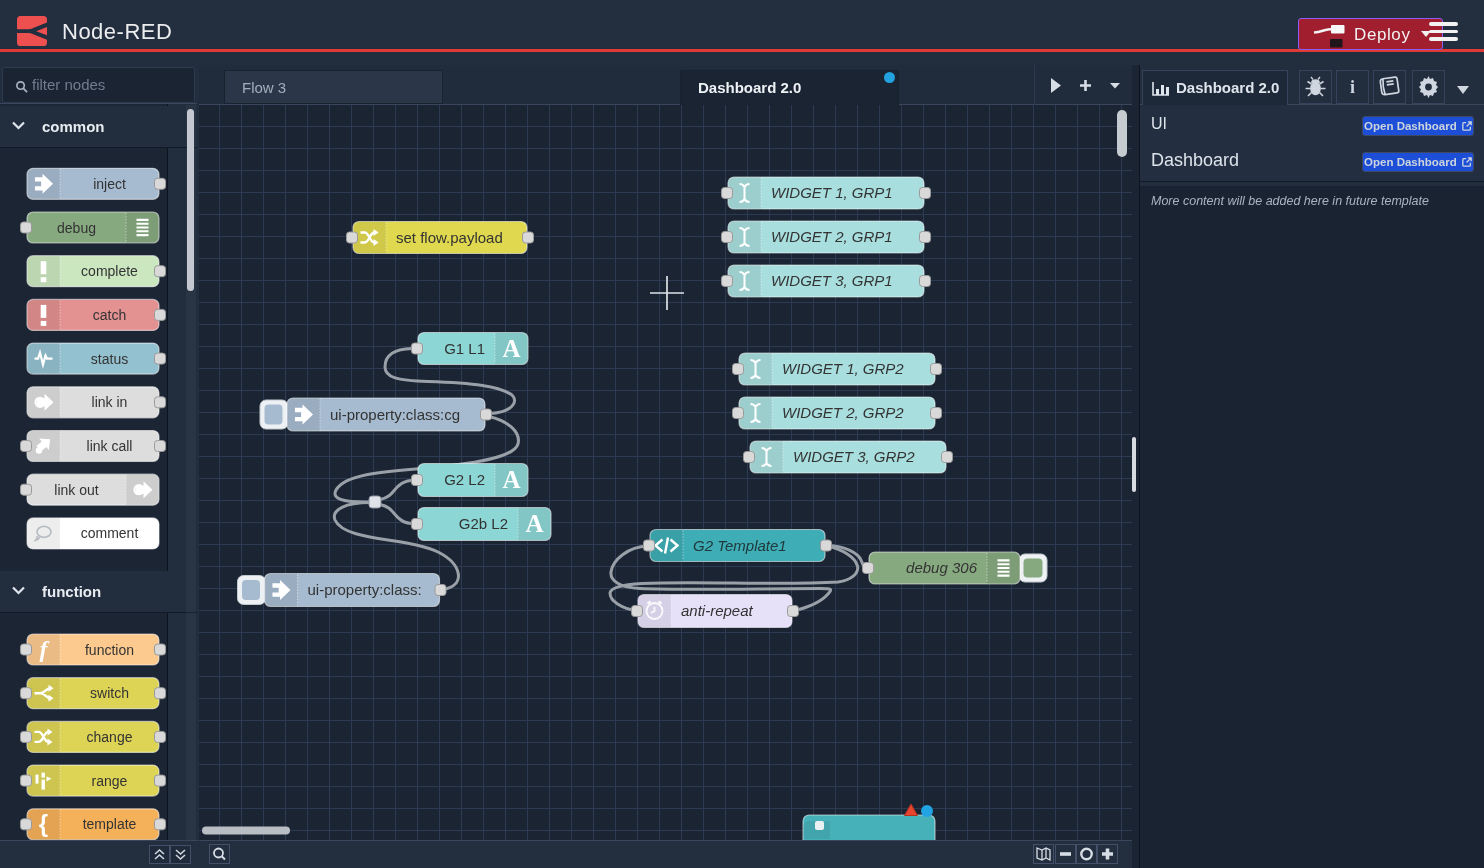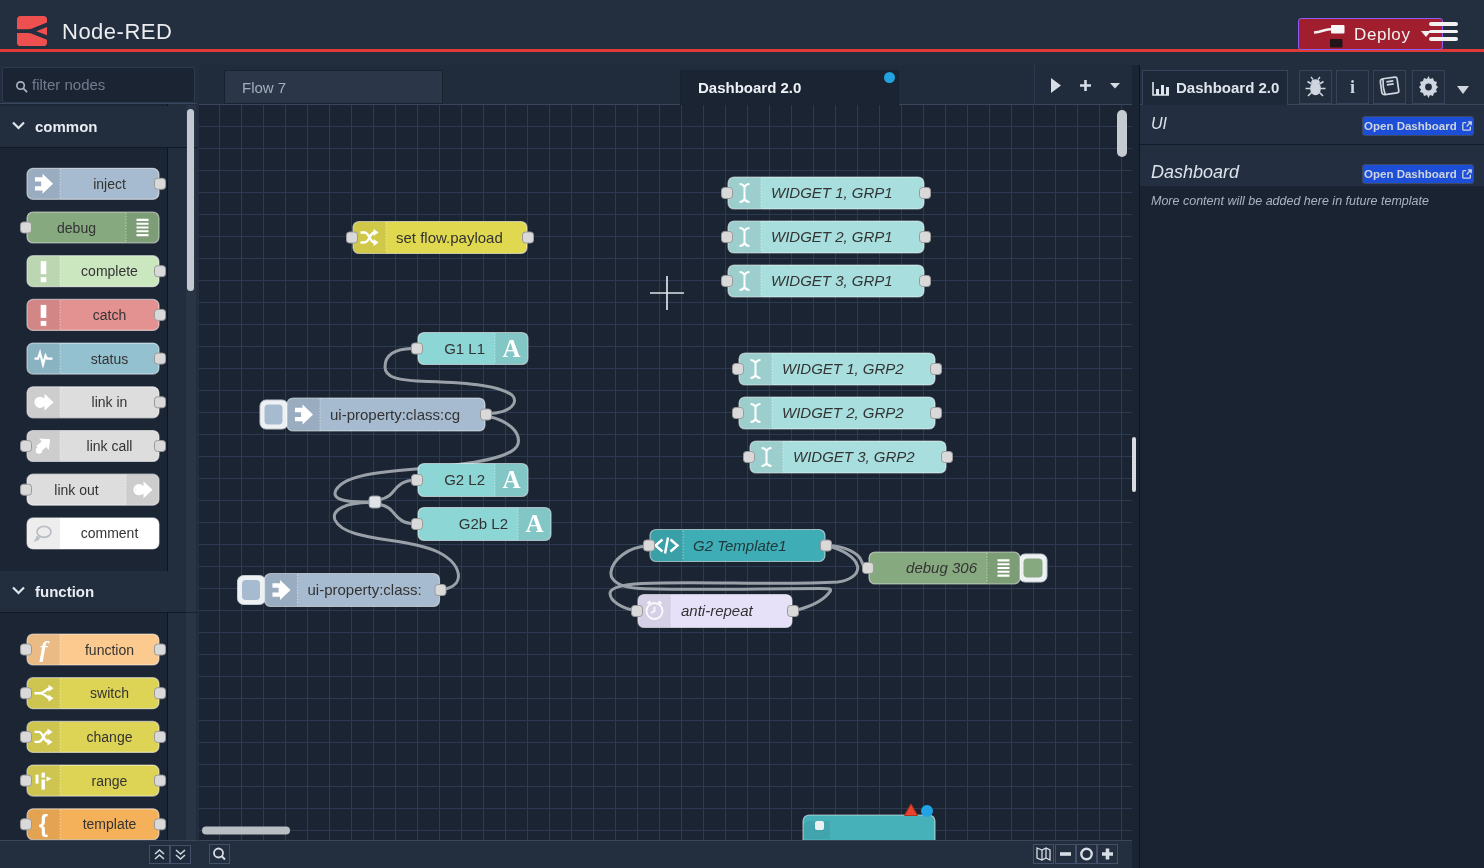--- a/index.html
+++ b/index.html
@@ -23,21 +23,21 @@
   background:#1b2534; border-right:1px solid #0c1420; }
 #filterwrap { position:absolute; left:0; top:0; width:197px; height:39px;
   background:#222d3e; border-bottom:1px solid #39465c; }
 #filterbox { position:absolute; left:2px; top:2px; width:193px; height:36px;
   background:#1b2433; border:1px solid #2e3a4e; border-radius:2px;
   color:#717d8e; font-size:15px; line-height:34px; padding-left:29px; }
 #filterbox svg { position:absolute; left:12px; top:12px; }
 .cat { position:absolute; left:0; width:197px; height:42px; background:#222d3e;
   border-bottom:1px solid #111927; color:#e8ecf1; font-size:15px; font-weight:bold; }
 .cat .cv { position:absolute; left:12px; top:15px; }
-.cat .cl { position:absolute; left:35px; top:12px; }
+.cat .cl { position:absolute; left:42px; top:12px; }
 #palsvg { position:absolute; left:0; top:0; }
 #paltrack { position:absolute; left:186px; top:40px; width:10px; height:735px;
   background:rgba(255,255,255,0.035); }
 #palscroll { position:absolute; left:187px; top:44px; width:7px; height:182px;
   background:#c4c9d1; border-radius:4px; }
 #palfoot { position:absolute; left:0; top:776px; width:198px; height:28px;
   background:#232e3f; border-top:1px solid #39465c; }
 .pfbtn { position:absolute; top:4px; width:21px; height:19px; border:1px solid #44506a; background:#1f2a3b; }
 
 
@@ -55,21 +55,21 @@
 
 
 #splitter { position:absolute; left:1132px; top:65px; width:7px; height:803px; background:#1a2433; }
 #sidebar { position:absolute; left:1139px; top:65px; width:345px; height:803px;
   background:#222d3e; border-left:1px solid #0c1420; }
 #sbtabbar { position:absolute; left:0; top:0; width:345px; height:40px; border-bottom:1px solid #39465c; }
 #sbtab { position:absolute; left:2px; top:5px; width:146px; height:36px; background:#1d2838;
   border:1px solid #36435a; border-bottom:none; color:#dfe5ec; font-weight:bold; font-size:15px; }
 .sbbtn { position:absolute; top:5px; width:33px; height:34px; border:1px solid #36435a; }
 .sbrow { position:absolute; left:0; width:345px; background:#232e40; border-bottom:1px solid #121a28; }
-.sbrow .rl { position:absolute; left:11px; color:#dde3ea;font-style:italic; }
+.sbrow .rl { position:absolute; left:11px; color:#dde3ea; }
 .odbtn { position:absolute; left:222px; width:112px; height:20px; border:1px solid #3c4a63;
   background:#1d4ed8; border-radius:3px; color:#ccd4de; font-size:11.5px; font-weight:bold;
   text-align:center; line-height:18px; }
 .odbtn svg { vertical-align:-1px; margin-left:2px; }
 #sbcontent { position:absolute; left:0; top:121px; width:345px; height:682px; background:#1a2331; }
 #sbcontent .note { position:absolute; left:11px; top:8px; font-style:italic; font-size:12.5px; color:#aab4c2; }
 </style>
 </head>
 <body>
 <div id="header">
@@ -283,21 +283,21 @@
 <div id="palfoot" style="position:absolute;left:0;top:840px;width:198px;height:28px;background:#232e3f;border-top:1px solid #39465c;">
   <div class="pfbtn" style="left:149px"><svg width="19" height="17" viewBox="0 0 19 17">
         <path d="M5,8 L9.5,4 L14,8 M5,13 L9.5,9 L14,13" stroke="#cfd6df" stroke-width="1.6" fill="none"></path>
       </svg></div>
   <div class="pfbtn" style="left:170px"><svg width="19" height="17" viewBox="0 0 19 17">
         <path d="M5,4 L9.5,8 L14,4 M5,9 L9.5,13 L14,9" stroke="#cfd6df" stroke-width="1.6" fill="none"></path>
       </svg></div>
 </div>
 
 <div id="tabbar">
-  <div class="wtab" style="left:25px">Flow 7</div>
+  <div class="wtab" style="left:25px">Flow 3</div>
   <div class="wtab active" style="left:481px">Dashboard 2.0</div>
 </div>
 <div id="tabdot"></div>
 <div id="tbbtns">
   <svg width="98" height="40" viewBox="0 0 98 40">
     <path d="M16,13 L16,28 L26,20.5 Z" fill="#d7dde5"></path>
     <path d="M45,20.5 h11 M50.5,15 v11" stroke="#d7dde5" stroke-width="2.6"></path>
     <path d="M75,18 L80,23.5 L85,18 Z" fill="#d7dde5"></path>
   </svg>
 </div>
@@ -564,21 +564,21 @@
         <path d="M0,0 L12,0 L6,8 Z" fill="#cfd6df"></path>
       </svg>
   </div>
   <div class="sbrow" style="top:40px;height:40px">
     <span class="rl" style="top:10px;font-size:16px">UI</span>
     <div class="odbtn" style="top:11px">Open Dashboard <svg width="10" height="10" viewBox="0 0 12 12">
           <path d="M10,7 V10 a1,1 0 0 1 -1,1 H2 a1,1 0 0 1 -1,-1 V3 a1,1 0 0 1 1,-1 H5" stroke="#ccd4de" stroke-width="1.6" fill="none"></path>
           <path d="M7,1 H11 V5 M11,1 L5.5,6.5" stroke="#ccd4de" stroke-width="1.6" fill="none"></path>
         </svg></div>
   </div>
-  <div class="sbrow" style="top:88px;height:41px">
+  <div class="sbrow" style="top:76px;height:41px">
     <span class="rl" style="top:9px;font-size:18px">Dashboard</span>
     <div class="odbtn" style="top:11px">Open Dashboard <svg width="10" height="10" viewBox="0 0 12 12">
           <path d="M10,7 V10 a1,1 0 0 1 -1,1 H2 a1,1 0 0 1 -1,-1 V3 a1,1 0 0 1 1,-1 H5" stroke="#ccd4de" stroke-width="1.6" fill="none"></path>
           <path d="M7,1 H11 V5 M11,1 L5.5,6.5" stroke="#ccd4de" stroke-width="1.6" fill="none"></path>
         </svg></div>
   </div>
   <div id="sbcontent">
     <div class="note">More content will be added here in future template</div>
   </div>
 </div>

